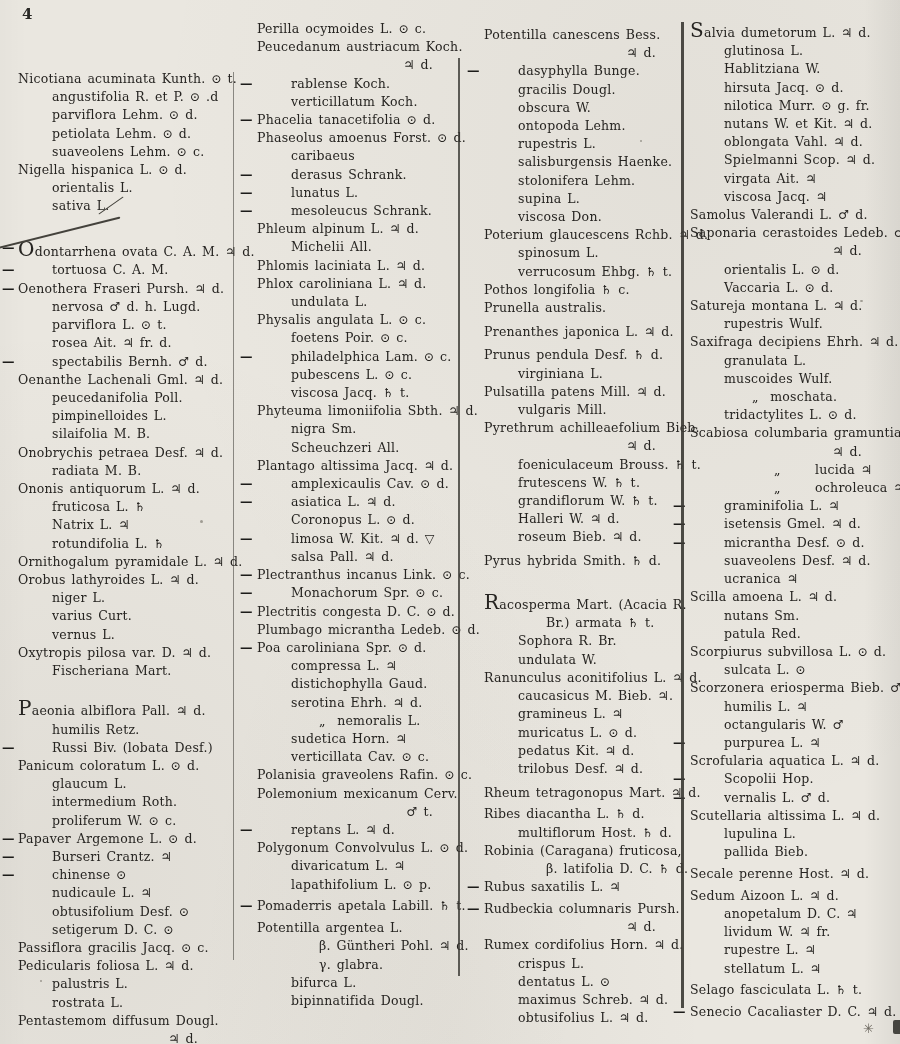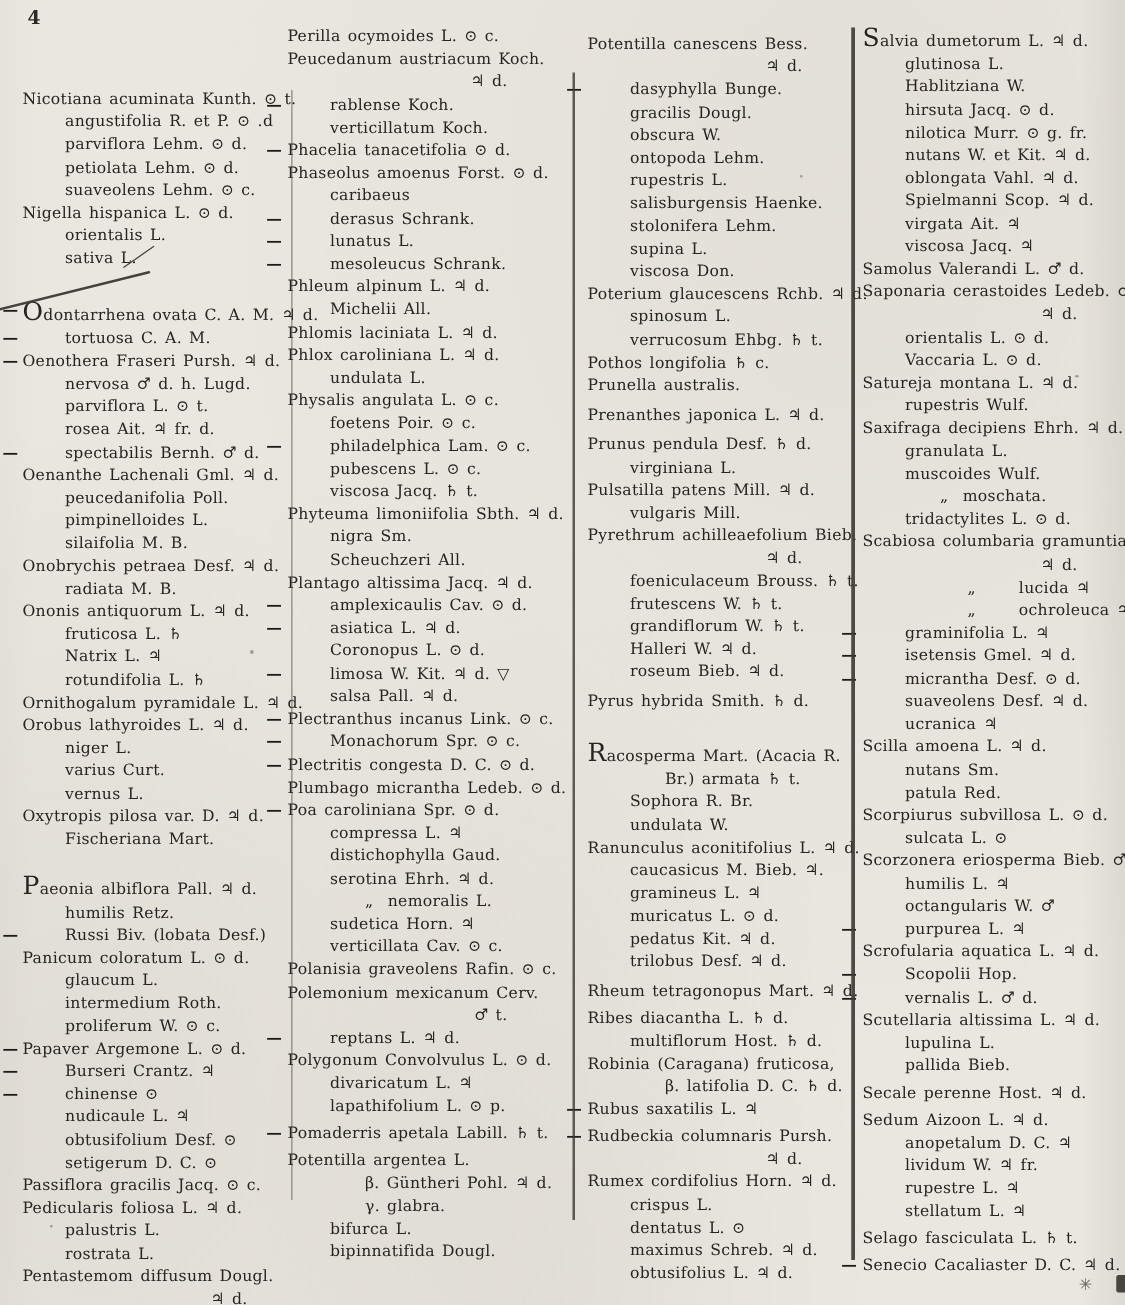--- a/index.html
+++ b/index.html
@@ -15,22 +15,22 @@
     color:#21201d;
   }
   .page-number{
     position:absolute;left:22px;top:5px;font-size:15px;font-weight:bold;color:#2a2926;
   }
   .col{
     position:absolute;font-size:12.5px;line-height:18.2px;
     letter-spacing:0.25px;word-spacing:1.5px;white-space:pre;color:#262421;
   }
   #col-0{left:18px;top:26px;width:214px;margin-top:44px;}
-  #col-1{left:230px;top:20px;width:210px;}
-  #col-2{left:470px;top:26px;width:206px;}
+  #col-1{left:257px;top:20px;width:210px;}
+  #col-2{left:484px;top:26px;width:206px;}
   #col-3{left:690px;top:20px;width:206px;}
   .row{position:relative;white-space:pre;}
   .row.i1{padding-left:34px;}
   .row.i2{padding-left:62px;}
   .row.i3{padding-left:84px;}
   .row.r{text-align:right;padding-right:34px;}
   .mdash{
     position:absolute;left:-17px;top:0;font-weight:bold;color:#1c1b19;
     letter-spacing:0;
   }

